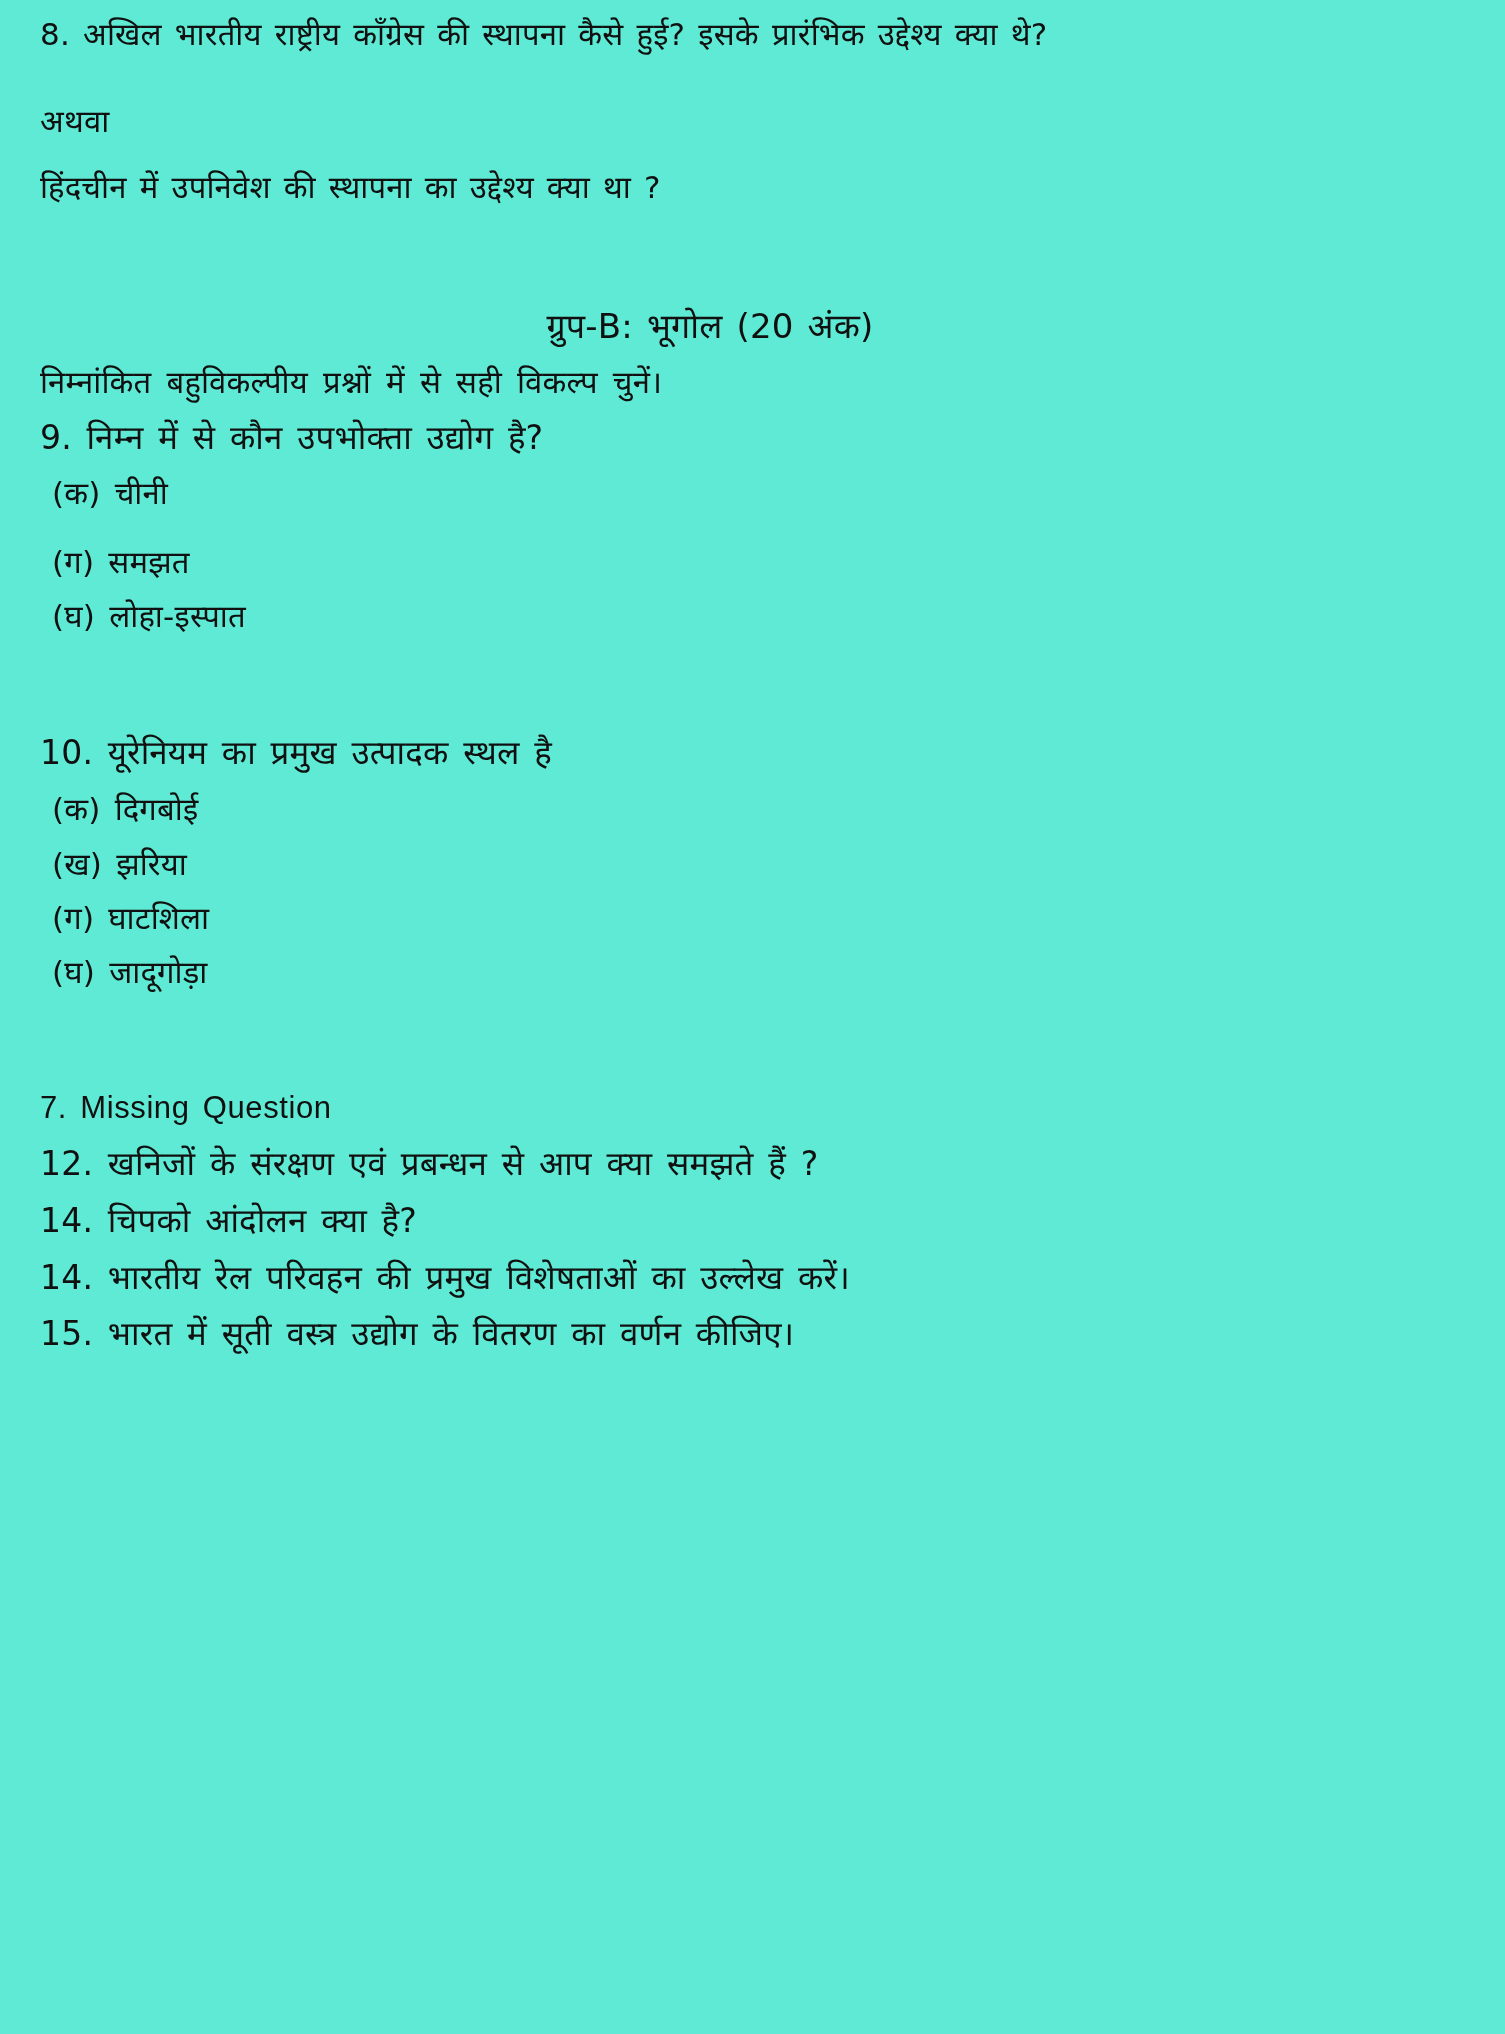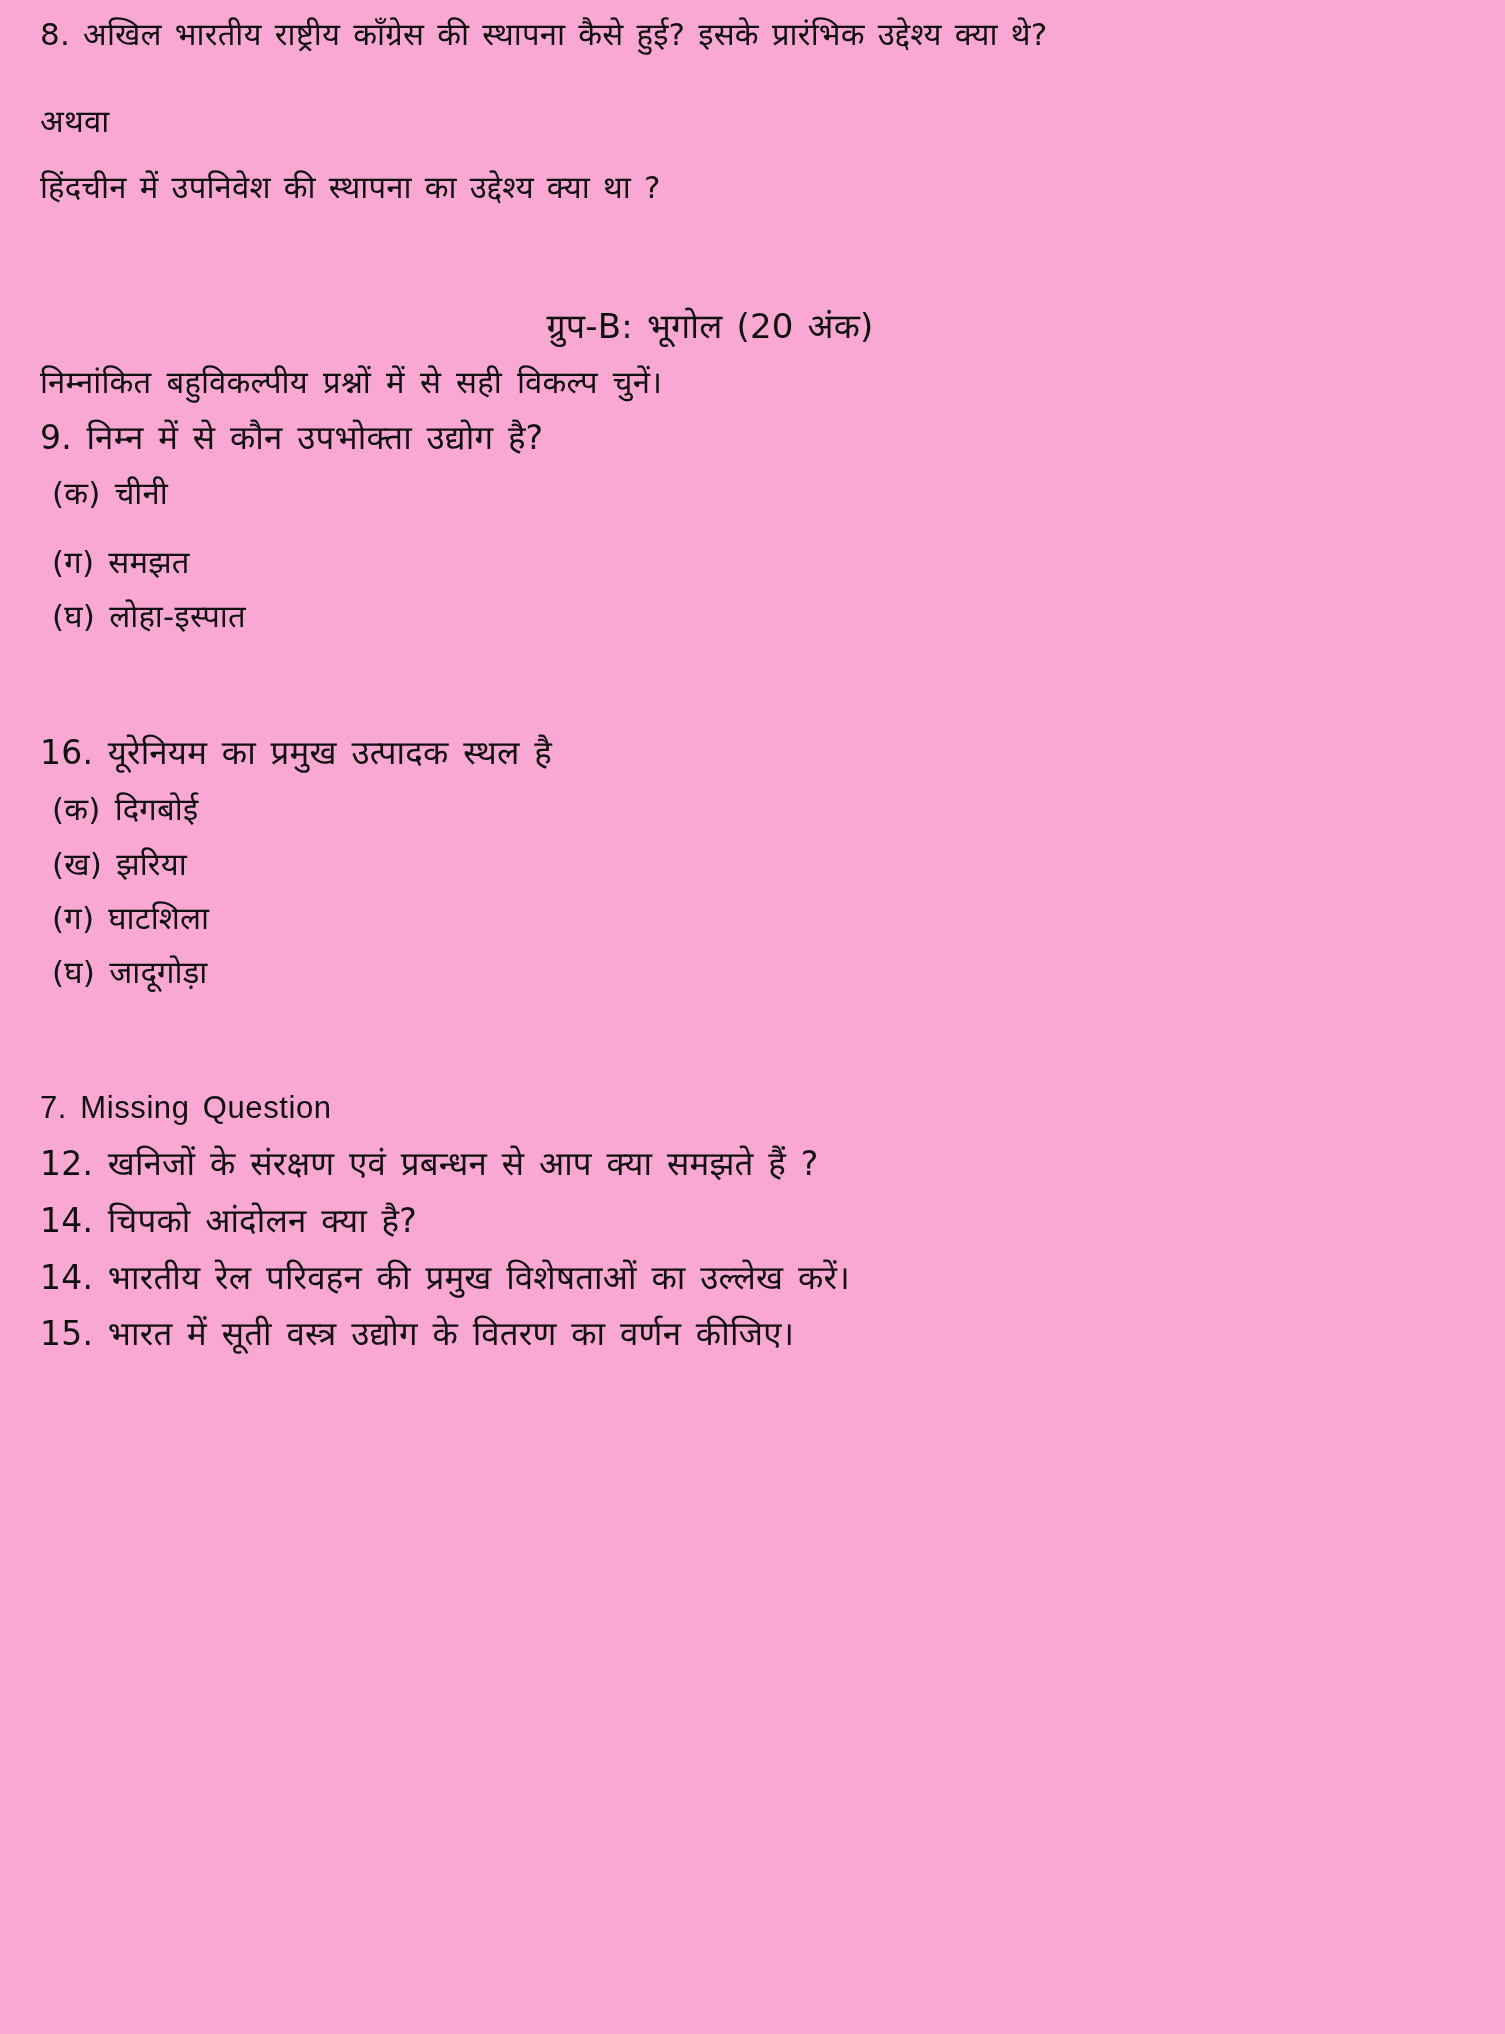--- a/index.html
+++ b/index.html
@@ -12,21 +12,21 @@
     height: 2034px;
     font-family: "DejaVu Sans", "Liberation Sans", sans-serif;
     color: #141414;
     position: relative;
     overflow: hidden;
   }
   .page {
     position: relative;
     width: 1505px;
     height: 2034px;
-    background: #f9a8d4;
+    background: #5eead4;
     padding: 0;
     box-sizing: border-box;
   }
   .content {
     position: absolute;
     left: 40px;
     top: 0;
     width: 1425px;
   }
 
@@ -120,21 +120,21 @@
 
     <div class="line option">(क) चीनी</div>
     <div class="sp-xs"></div>
     <div class="sp-xs"></div>
     <div class="line option">(ग) समझत</div>
     <div class="sp-xs"></div>
     <div class="line option">(घ) लोहा-इस्पात</div>
 
     <div class="sp-xl"></div>
 
-    <div class="line q-short">16. यूरेनियम का प्रमुख उत्पादक स्थल है</div>
+    <div class="line q-short">10. यूरेनियम का प्रमुख उत्पादक स्थल है</div>
 
     <div class="sp-xs"></div>
 
     <div class="line option">(क) दिगबोई</div>
     <div class="sp-xs"></div>
     <div class="line option">(ख) झरिया</div>
     <div class="sp-xs"></div>
     <div class="line option">(ग) घाटशिला</div>
     <div class="sp-xs"></div>
     <div class="line option">(घ) जादूगोड़ा</div>

